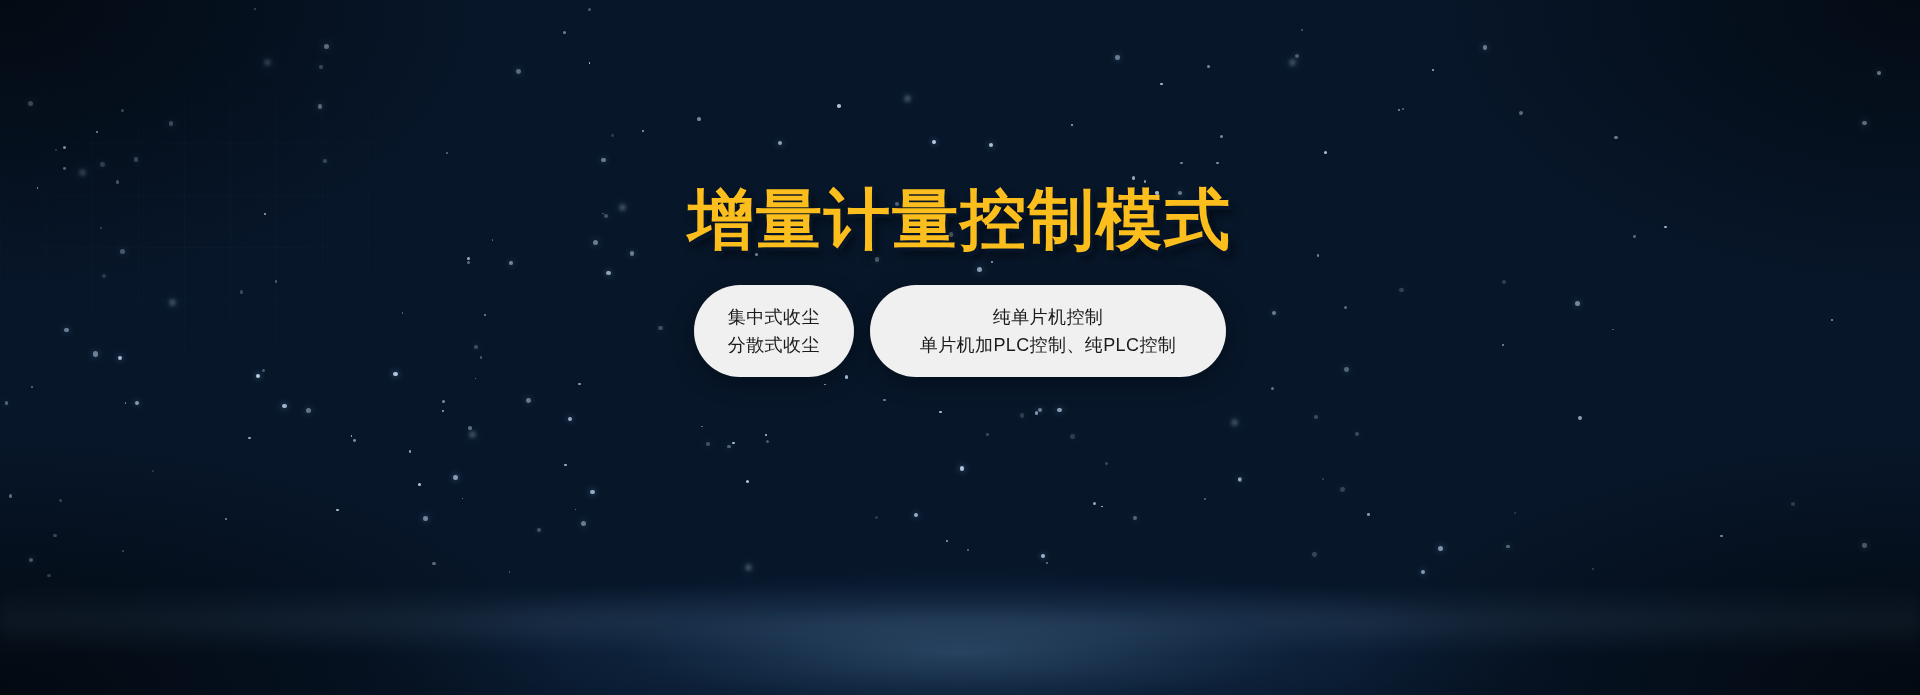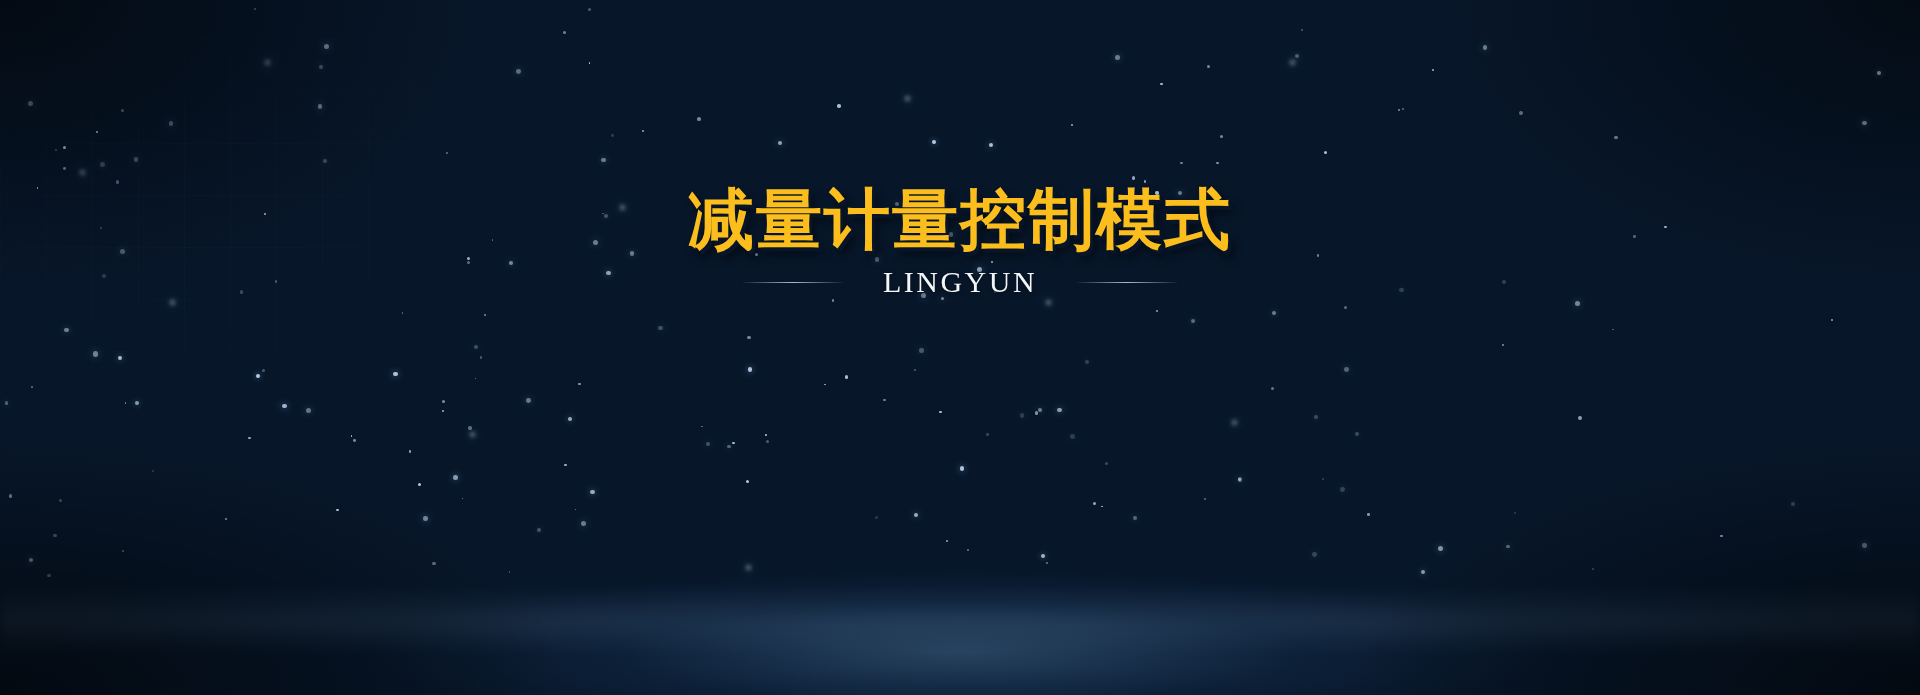--- a/index.html
+++ b/index.html
@@ -344,29 +344,32 @@
   <div class="wave-wrap">
     <div class="wave-glow"></div>
 
     <div class="wave-sheen"></div>
   </div>
 
   <div class="vignette"></div>
 
   <div class="content">
 
-    <h1 class="headline">减量计量控制模式</h1>
-
-    <div class="brand-row">
-      <span class="brand-rule"></span>
-      <span class="brand-name">LINGYUN</span>
-      <span class="brand-rule"></span>
-    </div>
+    <h1 class="headline">增量计量控制模式</h1>
+
 
 
     <div class="pills">
 
-
-
+      <div class="pill">
+        <span class="line">集中式收尘</span>
+        <span class="line">分散式收尘</span>
+      </div>
+
+
+      <div class="pill wide">
+        <span class="line">纯单片机控制</span>
+        <span class="line">单片机加PLC控制、纯PLC控制</span>
+      </div>
 
     </div>
   </div>
 </div>
 
 </body></html>

